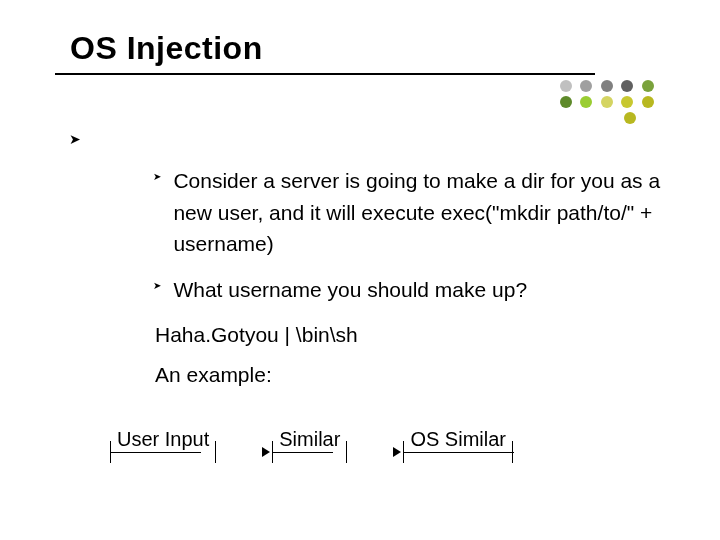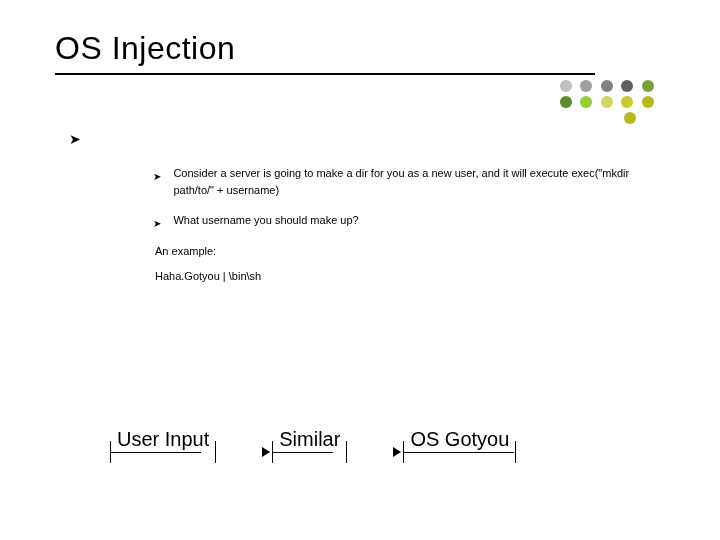--- a/index.html
+++ b/index.html
@@ -10,22 +10,22 @@
     color:#000;
   }
   .slide {
     position:relative;
     width:720px; height:540px;
     box-sizing:border-box;
     padding:30px 50px 0 55px;
   }
   .title {
     font-size:32px;
-    font-weight:normal;
-    margin:0 0 6px 0;
+    font-weight:bold;
+    margin:0 0 6px 15px;
     letter-spacing:0.5px;
   }
   .hr {
     border:none;
     border-top:2px solid #000;
     margin:0;
     width:540px;
   }
   .dots {
     position:absolute;
@@ -56,21 +56,21 @@
   .level2 {
     display:flex;
     align-items:flex-start;
     margin-bottom:14px;
   }
   .l2-bullet {
     font-size:10px;
     margin:6px 12px 0 18px;
   }
   .l2-text, .plain-text {
-    font-size:11px;
+    font-size:21px;
     line-height:1.5;
     max-width:560px;
   }
   .plain {
     margin-left:100px;
     margin-top:6px;
     margin-bottom:8px;
   }
   .flow {
     position:absolute;
@@ -134,22 +134,22 @@
     <div class="level2">
       <span class="l2-bullet">➤</span>
       <span class="l2-text">Consider a server is going to make a dir for you as a new user, and it will execute exec("mkdir path/to/" + username)</span>
     </div>
     <div class="level2">
       <span class="l2-bullet">➤</span>
       <span class="l2-text">What username you should make up?</span>
     </div>
   </div>
 
+  <div class="plain plain-text">Haha.Gotyou | \bin\sh</div>
   <div class="plain plain-text">An example:</div>
-  <div class="plain plain-text">Haha.Gotyou | \bin\sh</div>
 
   <div class="flow">
     <div class="flow-box">
       <div class="tick"></div>
       <div style="position:relative">
         <div class="flow-label">User Input</div>
         <div class="underline" style="width:90px;position:absolute;bottom:10px;left:0"></div>
       </div>
       <div class="tick"></div>
     </div>
@@ -161,19 +161,19 @@
         <div class="flow-label">Similar</div>
         <div class="underline" style="width:60px;position:absolute;bottom:10px;left:0"></div>
       </div>
       <div class="tick"></div>
     </div>
     <div class="gap"></div>
     <div class="arrow"></div>
     <div class="flow-box">
       <div class="tick"></div>
       <div style="position:relative">
-        <div class="flow-label">OS Gotyou</div>
+        <div class="flow-label">OS Similar</div>
         <div class="underline" style="width:110px;position:absolute;bottom:10px;left:0"></div>
       </div>
       <div class="tick"></div>
     </div>
   </div>
 </div>
 
 </body></html>

